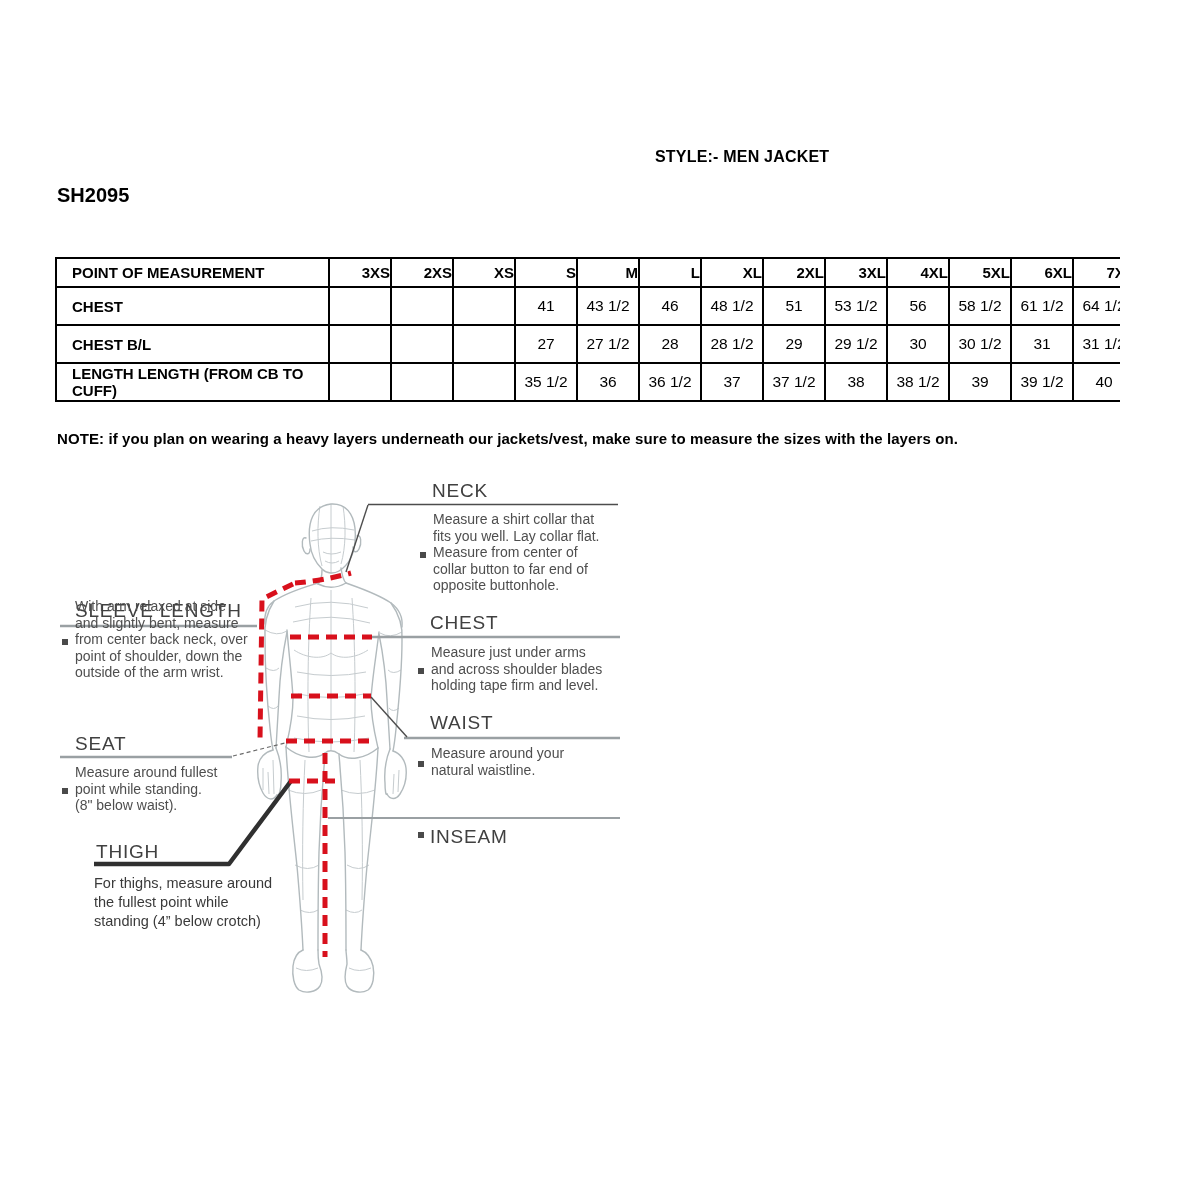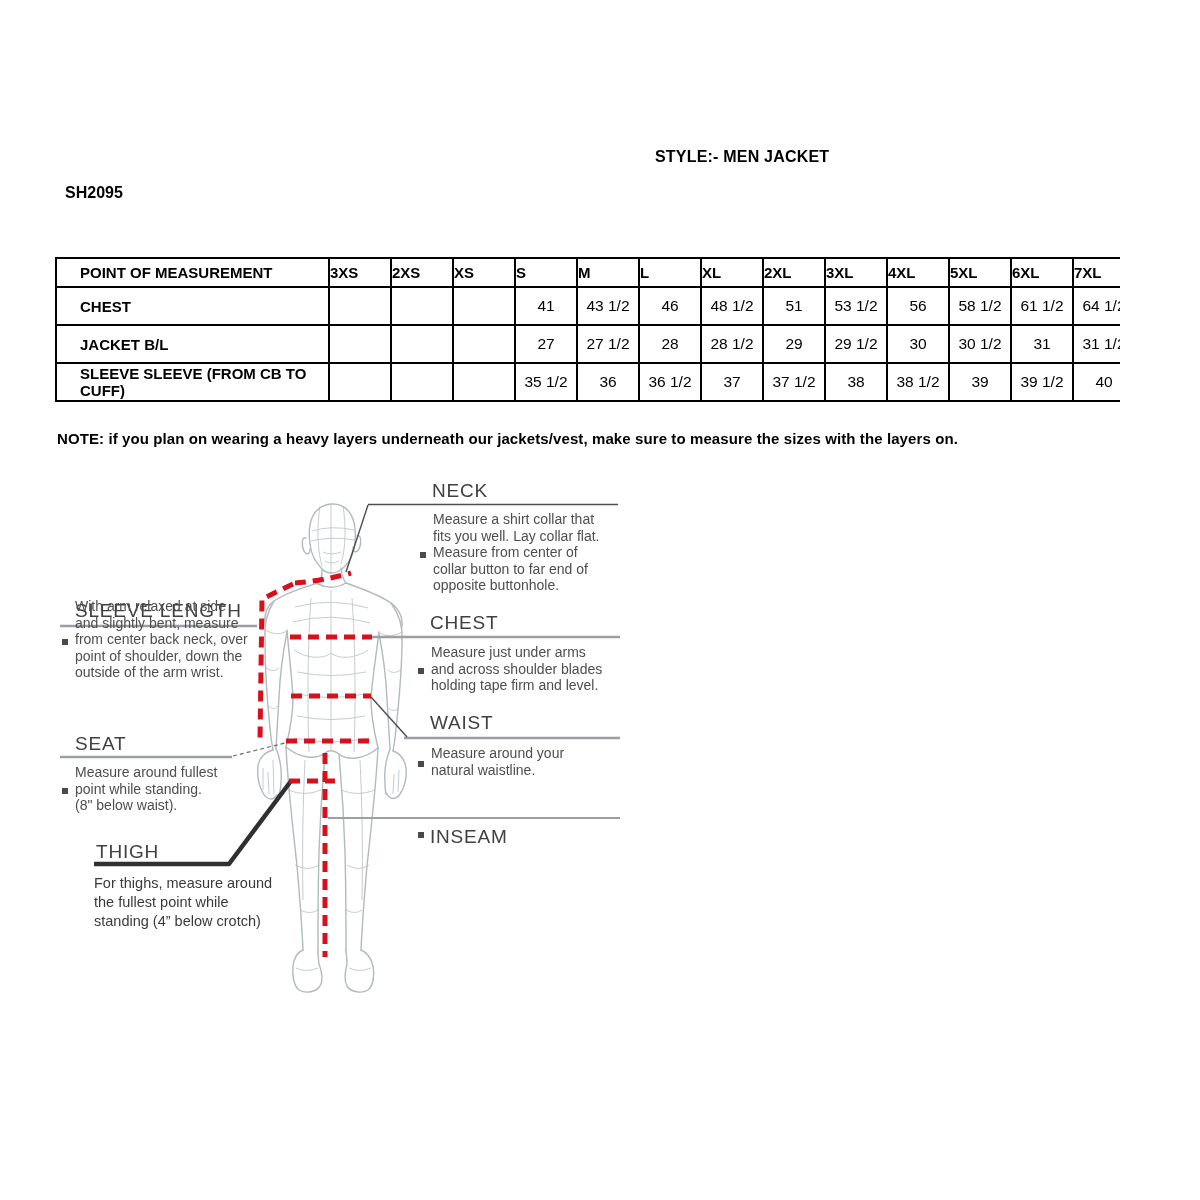--- a/index.html
+++ b/index.html
@@ -1,26 +1,26 @@
 <!DOCTYPE html>
 <html><head>
 <meta charset="utf-8">
 <style>
   html,body { margin:0; padding:0; background:#ffffff; }
   .page {
     position:relative; width:1120px; height:1200px; background:#ffffff;
     font-family:"Liberation Sans", sans-serif; color:#000; overflow:hidden;
   }
   .doc-title { position:absolute; left:655px; top:148px; font-size:16px; font-weight:bold; letter-spacing:.2px; }
-  .style-code { position:absolute; left:65px; top:184px; font-size:16px; font-weight:bold; }
+  .style-code { position:absolute; left:57px; top:184px; font-size:20px; font-weight:bold; }
 
   table.size-chart { position:absolute; left:55px; top:257px; width:1080px; border-collapse:collapse; table-layout:fixed; }
   table.size-chart th, table.size-chart td { border:2px solid #000; overflow:hidden; }
-  table.size-chart th { height:25px; font-size:15px; font-weight:bold; text-align:left; padding:1px 0; }
-  table.size-chart th.pom, table.size-chart td.pom { text-align:left; padding-left:23px; }
+  table.size-chart th { height:25px; font-size:15px; font-weight:bold; text-align:right; padding:1px 0; }
+  table.size-chart th.pom, table.size-chart td.pom { text-align:left; padding-left:15px; }
   table.size-chart td { height:34px; font-size:15.5px; font-weight:400; text-align:center; }
   table.size-chart td.pom { font-weight:bold; font-size:15px; }
 
   .note { position:absolute; left:57px; top:430px; font-size:15px; font-weight:bold; letter-spacing:.1px; }
 
   .diagram-svg { position:absolute; left:0; top:0; pointer-events:none; }
 
   .label-title { position:absolute; font-size:19px; font-weight:400; color:#404040; letter-spacing:.8px; white-space:nowrap; }
   .label-desc { position:absolute; display:flex; align-items:center; }
   .bullet { flex:0 0 auto; width:6px; height:6px; background:#4a4a4a; margin:5px 7px 0 0; }
@@ -79,37 +79,37 @@
       <td>46</td>
       <td>48 1/2</td>
       <td>51</td>
       <td>53 1/2</td>
       <td>56</td>
       <td>58 1/2</td>
       <td>61 1/2</td>
       <td>64 1/2</td>
     </tr>
     <tr>
-      <td class="pom">JACKET B/L</td>
+      <td class="pom">CHEST B/L</td>
       <td></td>
       <td></td>
       <td></td>
       <td>27</td>
       <td>27 1/2</td>
       <td>28</td>
       <td>28 1/2</td>
       <td>29</td>
       <td>29 1/2</td>
       <td>30</td>
       <td>30 1/2</td>
       <td>31</td>
       <td>31 1/2</td>
     </tr>
     <tr>
-      <td class="pom">SLEEVE SLEEVE (FROM CB TO CUFF)</td>
+      <td class="pom">LENGTH LENGTH (FROM CB TO CUFF)</td>
       <td></td>
       <td></td>
       <td></td>
       <td>35 1/2</td>
       <td>36</td>
       <td>36 1/2</td>
       <td>37</td>
       <td>37 1/2</td>
       <td>38</td>
       <td>38 1/2</td>

